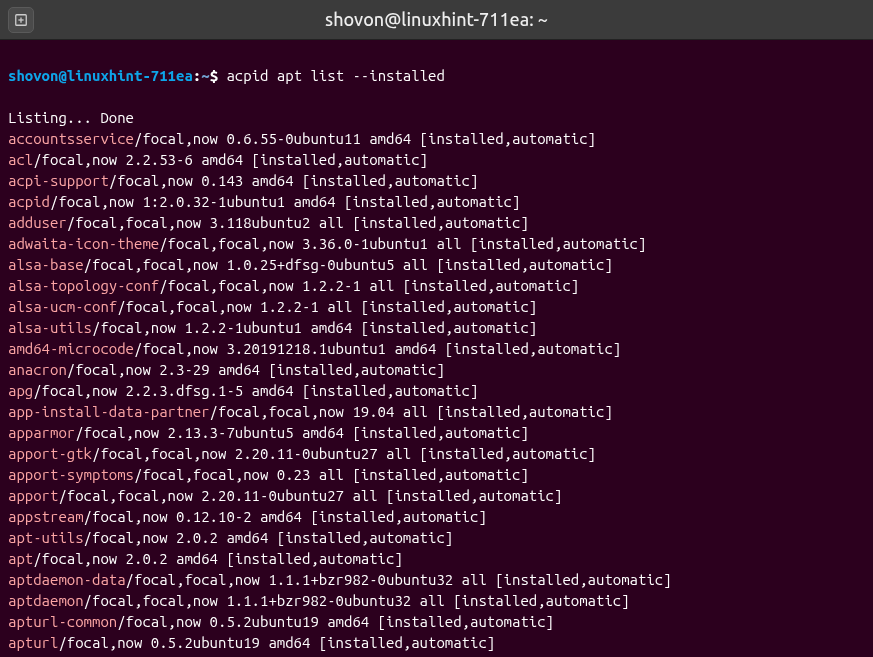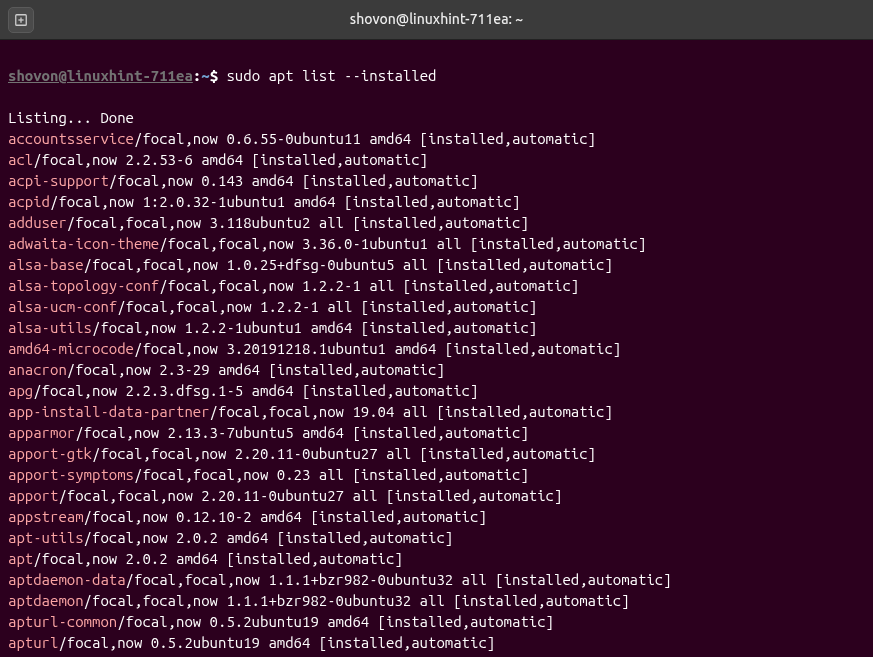--- a/index.html
+++ b/index.html
@@ -37,29 +37,29 @@
     }
     .tab-button svg {
       width: 14px;
       height: 14px;
     }
     .window-title {
       flex: 1;
       text-align: center;
       color: #eee;
       font-family: Ubuntu, sans-serif;
-      font-size: 14px;
+      font-size: 18px;
       font-weight: 500;
     }
     .terminal {
       padding: 4px 8px;
       color: #ffffff;
       white-space: pre;
     }
-    .prompt-user { color: #737373; font-weight: bold; text-decoration: underline; }
+    .prompt-user { color: #0ea5e9; font-weight: bold; }
     .prompt-colon { color: #ffffff; font-weight: bold; }
     .prompt-path { color: #729fcf; font-weight: bold; }
     .prompt-dollar { color: #ffffff; font-weight: bold; }
     .cmd { color: #ffffff; }
     .pkg { color: #fca5a5; }
     .line { display: block; }
   </style>
 </head>
 <body>
 
@@ -69,14 +69,14 @@
       <rect x="2" y="2" width="12" height="12" fill="none" stroke="#ccc" stroke-width="1.5" rx="1"></rect>
       <line x1="8" y1="5" x2="8" y2="11" stroke="#ccc" stroke-width="1.5"></line>
       <line x1="5" y1="8" x2="11" y2="8" stroke="#ccc" stroke-width="1.5"></line>
     </svg>
   </div>
   <div class="window-title">shovon@linuxhint-711ea: ~</div>
   <div style="width:26px"></div>
 </div>
 
 <div class="terminal">
-<span class="line"><span class="prompt-user">shovon@linuxhint-711ea</span><span class="prompt-colon">:</span><span class="prompt-path">~</span><span class="prompt-dollar">$</span><span class="cmd"> sudo apt list --installed</span></span>
+<span class="line"><span class="prompt-user">shovon@linuxhint-711ea</span><span class="prompt-colon">:</span><span class="prompt-path">~</span><span class="prompt-dollar">$</span><span class="cmd"> acpid apt list --installed</span></span>
 <span class="line">Listing... Done</span><div id="pkg-lines"><span class="line"><span class="pkg">accountsservice</span><span>/focal,now 0.6.55-0ubuntu11 amd64 [installed,automatic]</span></span><span class="line"><span class="pkg">acl</span><span>/focal,now 2.2.53-6 amd64 [installed,automatic]</span></span><span class="line"><span class="pkg">acpi-support</span><span>/focal,now 0.143 amd64 [installed,automatic]</span></span><span class="line"><span class="pkg">acpid</span><span>/focal,now 1:2.0.32-1ubuntu1 amd64 [installed,automatic]</span></span><span class="line"><span class="pkg">adduser</span><span>/focal,focal,now 3.118ubuntu2 all [installed,automatic]</span></span><span class="line"><span class="pkg">adwaita-icon-theme</span><span>/focal,focal,now 3.36.0-1ubuntu1 all [installed,automatic]</span></span><span class="line"><span class="pkg">alsa-base</span><span>/focal,focal,now 1.0.25+dfsg-0ubuntu5 all [installed,automatic]</span></span><span class="line"><span class="pkg">alsa-topology-conf</span><span>/focal,focal,now 1.2.2-1 all [installed,automatic]</span></span><span class="line"><span class="pkg">alsa-ucm-conf</span><span>/focal,focal,now 1.2.2-1 all [installed,automatic]</span></span><span class="line"><span class="pkg">alsa-utils</span><span>/focal,now 1.2.2-1ubuntu1 amd64 [installed,automatic]</span></span><span class="line"><span class="pkg">amd64-microcode</span><span>/focal,now 3.20191218.1ubuntu1 amd64 [installed,automatic]</span></span><span class="line"><span class="pkg">anacron</span><span>/focal,now 2.3-29 amd64 [installed,automatic]</span></span><span class="line"><span class="pkg">apg</span><span>/focal,now 2.2.3.dfsg.1-5 amd64 [installed,automatic]</span></span><span class="line"><span class="pkg">app-install-data-partner</span><span>/focal,focal,now 19.04 all [installed,automatic]</span></span><span class="line"><span class="pkg">apparmor</span><span>/focal,now 2.13.3-7ubuntu5 amd64 [installed,automatic]</span></span><span class="line"><span class="pkg">apport-gtk</span><span>/focal,focal,now 2.20.11-0ubuntu27 all [installed,automatic]</span></span><span class="line"><span class="pkg">apport-symptoms</span><span>/focal,focal,now 0.23 all [installed,automatic]</span></span><span class="line"><span class="pkg">apport</span><span>/focal,focal,now 2.20.11-0ubuntu27 all [installed,automatic]</span></span><span class="line"><span class="pkg">appstream</span><span>/focal,now 0.12.10-2 amd64 [installed,automatic]</span></span><span class="line"><span class="pkg">apt-utils</span><span>/focal,now 2.0.2 amd64 [installed,automatic]</span></span><span class="line"><span class="pkg">apt</span><span>/focal,now 2.0.2 amd64 [installed,automatic]</span></span><span class="line"><span class="pkg">aptdaemon-data</span><span>/focal,focal,now 1.1.1+bzr982-0ubuntu32 all [installed,automatic]</span></span><span class="line"><span class="pkg">aptdaemon</span><span>/focal,focal,now 1.1.1+bzr982-0ubuntu32 all [installed,automatic]</span></span><span class="line"><span class="pkg">apturl-common</span><span>/focal,now 0.5.2ubuntu19 amd64 [installed,automatic]</span></span><span class="line"><span class="pkg">apturl</span><span>/focal,now 0.5.2ubuntu19 amd64 [installed,automatic]</span></span></div></div>
 
 </body></html>

